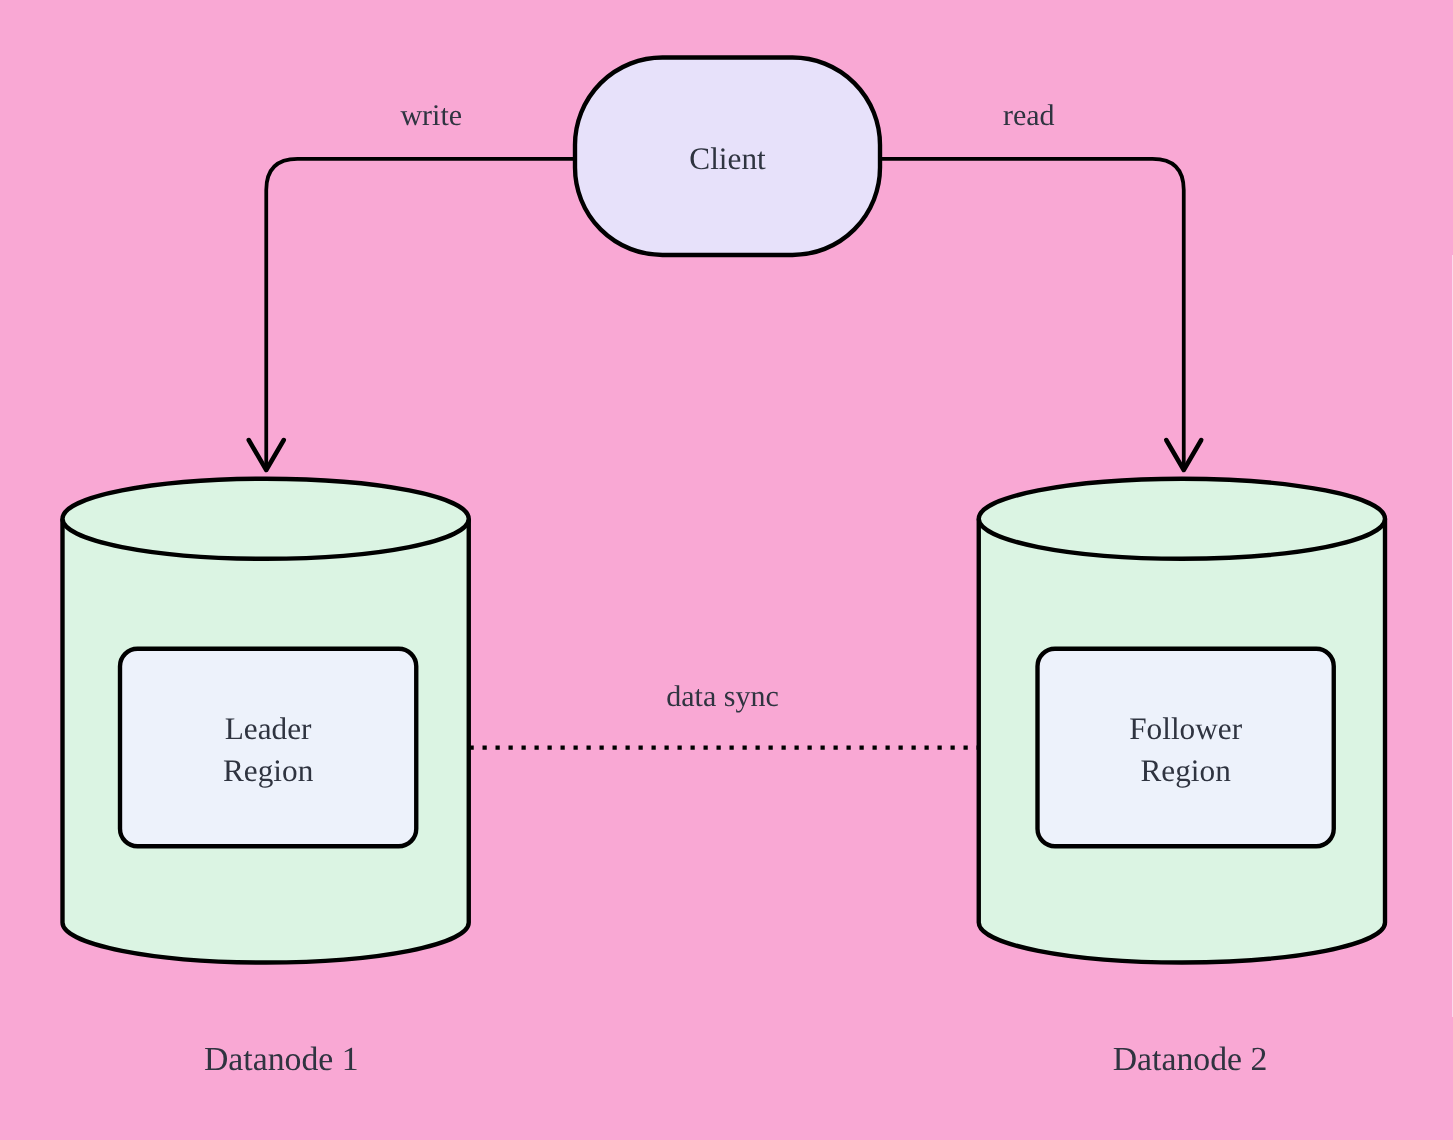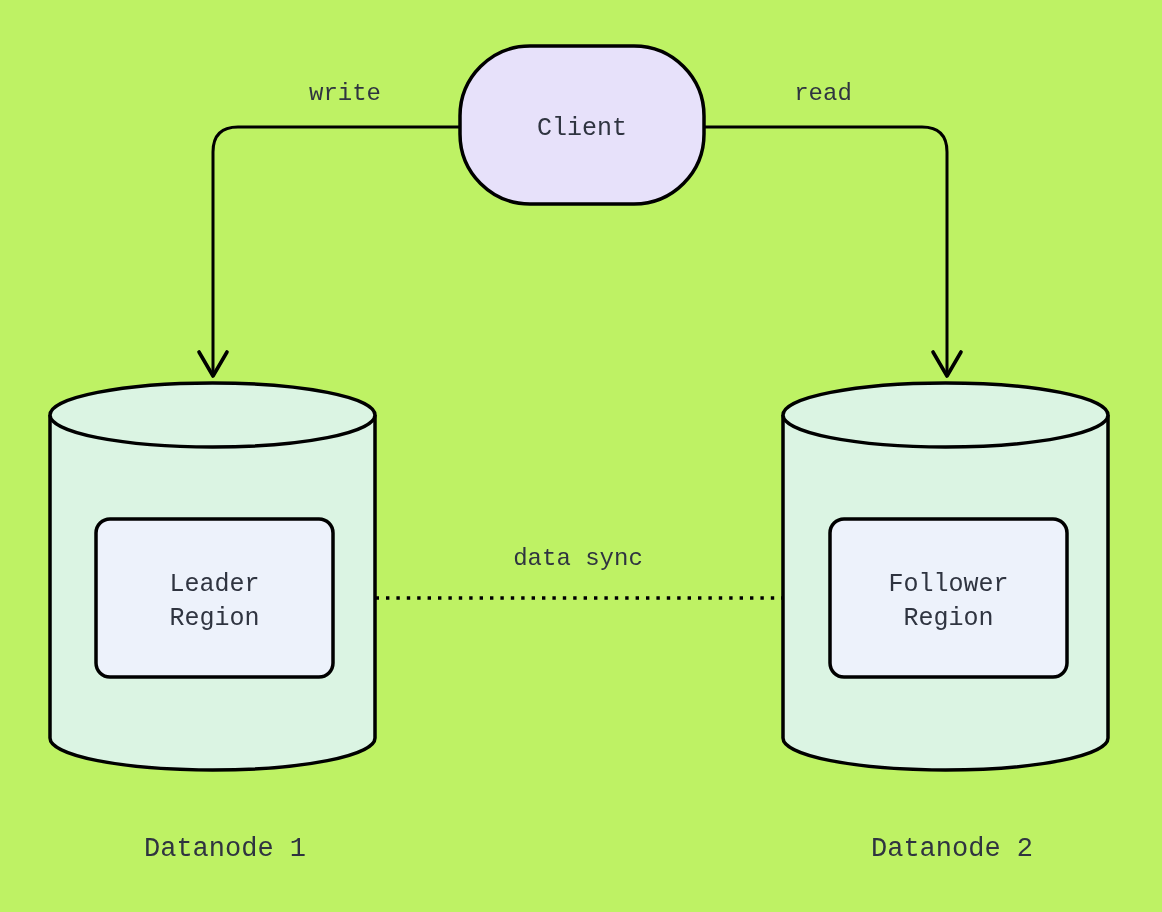--- a/index.html
+++ b/index.html
@@ -4,22 +4,22 @@
 <style>
   html, body {
     margin: 0;
     padding: 0;
     background: #ffffff;
   }
   .canvas {
     position: relative;
     width: 1162px;
     height: 912px;
-    background: #bef264;
-    font-family: Liberation Mono, monospace;
+    background: #f9a8d4;
+    font-family: Liberation Serif, serif;
   }
   svg { display: block; }
   .shape-stroke {
     stroke: #000000;
     stroke-width: 3.5;
   }
   .edge-line {
     stroke: #000000;
     stroke-width: 3;
     fill: none;

